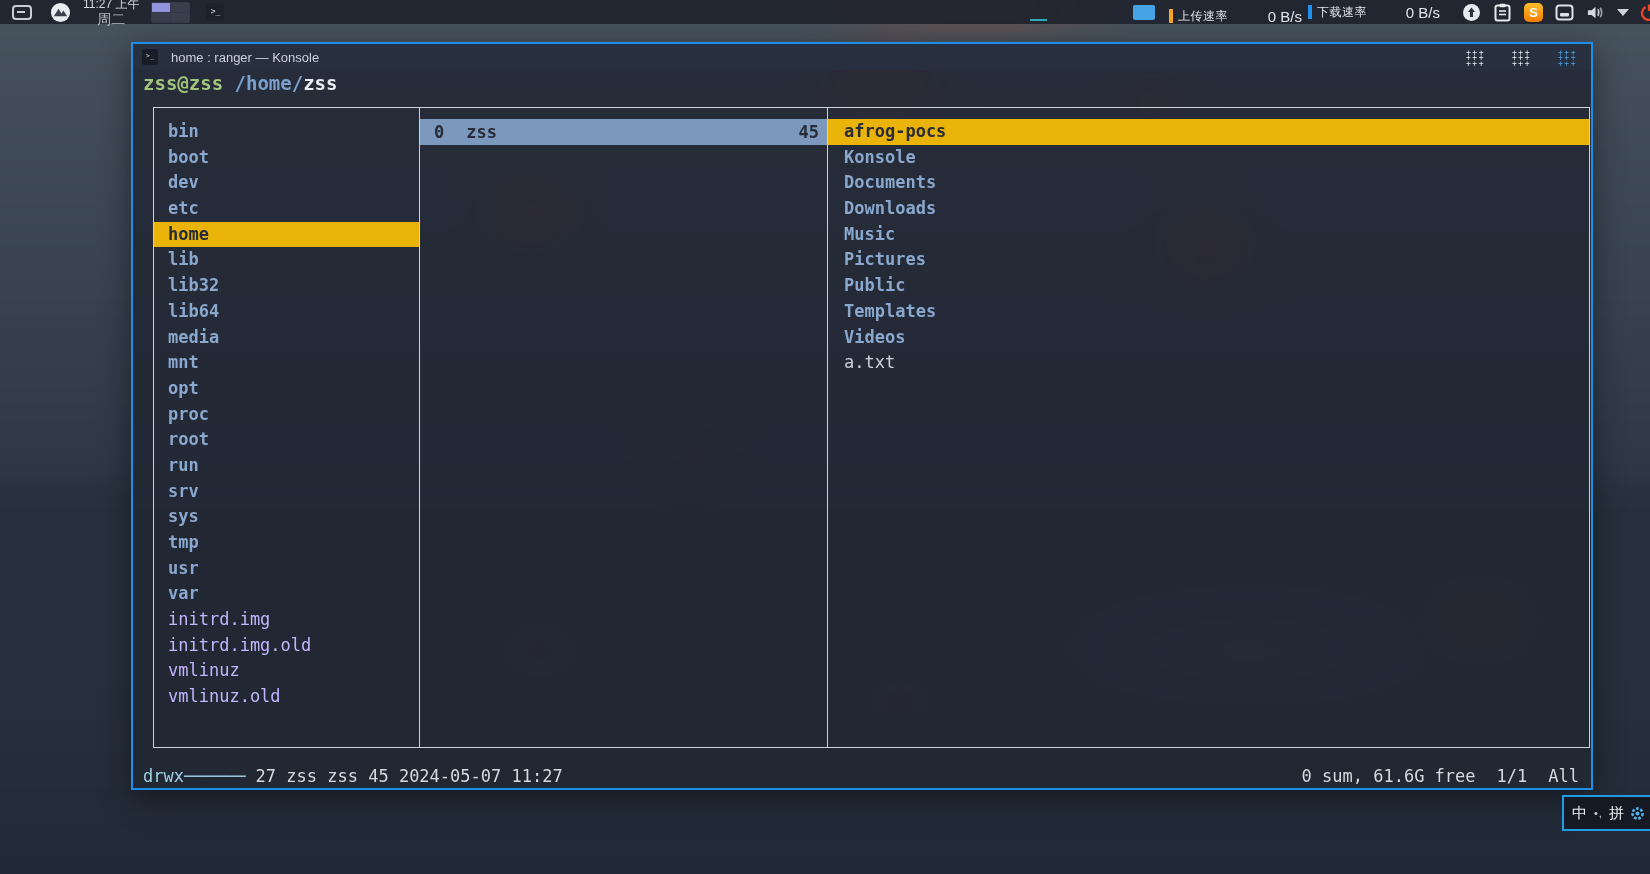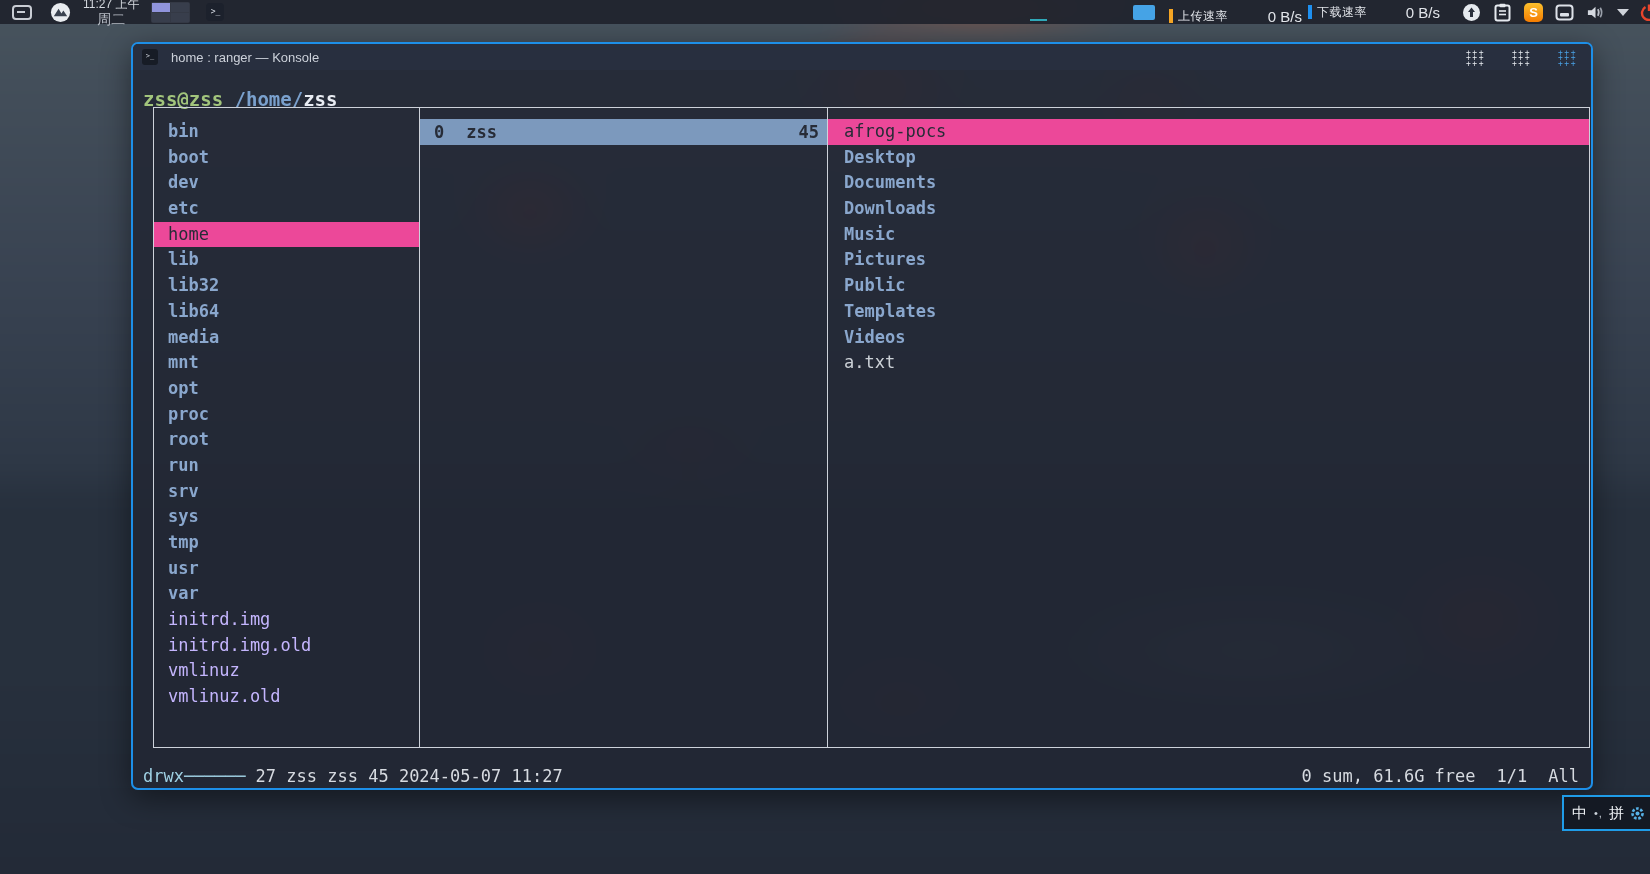--- a/index.html
+++ b/index.html
@@ -53,51 +53,51 @@
   .down-group { width:132px; }
   .netvalue { margin-left:auto; }
   .tray { display:flex; align-items:center; margin-left:22px; }
   .trayicon { width:19px; height:19px; margin-right:12px; display:flex; align-items:center; justify-content:center; }
   .sogou { width:19px; height:19px; border-radius:5px; background:linear-gradient(180deg,#fbc02d,#f57c00);
     color:#fff; font-weight:bold; font-size:13px; line-height:19px; text-align:center; }
   .chev { width:0; height:0; border-left:6px solid transparent; border-right:6px solid transparent; border-top:7px solid #cfd3da; margin-right:10px; }
   .power { margin-right:-8px; }
   
   .window { position:absolute; left:131px; top:42px; width:1462px; height:748px; z-index:2;
-    border:2px solid #1d8fe8; border-radius:7px; background:rgba(34,39,51,.86);
+    border:2px solid #1d8fe8; border-radius:0; background:rgba(34,39,51,.86);
     box-shadow:0 8px 30px rgba(0,0,0,.45); overflow:hidden; }
   .titlebar { height:26px; background:rgba(41,48,64,.96); display:flex; align-items:center; padding:0 16px 0 9px; }
   .konsole-ico { width:16px; height:16px; border-radius:3px; background:#171c26; color:#cfd4dc;
     font-family:"DejaVu Sans Mono",monospace; font-size:7px; line-height:15px; text-align:center; }
   .konsole-ico::before { content:">_"; }
   .title-text { margin-left:13px; font-size:13px; color:#ccd1da; }
   .titlebtns { margin-left:auto; display:flex; gap:29px; }
   .plusgrid { width:17px; height:17px; font-family:"DejaVu Sans Mono",monospace; font-size:8px;
     line-height:5.5px; letter-spacing:1.5px; color:#e8ecf2; white-space:pre; text-align:center; padding-top:1px; }
   .plusgrid::before { content:"+++\A+++\A+++"; }
   .plusgrid.blue { color:#4aa3e8; }
   
   .term { position:absolute; left:0; top:26px; right:0; bottom:0;
     font-family:"DejaVu Sans Mono","Liberation Mono",monospace; font-size:17px; color:#d3d7dd; }
-  .rheader { position:absolute; left:10px; top:18px; font-size:19px; font-weight:bold; white-space:pre; }
+  .rheader { position:absolute; left:10px; top:2px; font-size:19px; font-weight:bold; white-space:pre; }
   .rheader .user { color:#a2c57c; }
   .rheader .pathp { color:#7aa1cd; }
   .rheader .pathc { color:#e9edf3; }
   .panes { position:absolute; left:20px; top:37px; width:1437px; height:641px;
     border:1px solid #cdd2da; display:flex; }
   .pane { position:relative; height:100%; padding-top:11px; overflow:hidden; }
   .pane.parent { width:266px; border-right:1px solid #cdd2da; }
   .pane.current { width:408px; border-right:1px solid #cdd2da; }
   .pane.preview { flex:1; }
   .fitem { height:25.7px; line-height:25.7px; padding-left:14px; white-space:pre; font-weight:bold; }
   .pane.preview .fitem { padding-left:16px; }
   .fitem.dir  { color:#8aa7cd; }
   .fitem.link { color:#c4b5fd; font-weight:normal; }
   .fitem.file { color:#ccd1d7; font-weight:normal; }
-  .fitem.selected { background:#ec4899; color:#272c37 !important; font-weight:normal; }
+  .fitem.selected { background:#eab308; color:#272c37 !important; font-weight:bold; }
   .currow { height:26px; line-height:26px; background:#7c99bd; color:#272c37; font-weight:bold;
     display:flex; padding:0 8px 0 14px; }
   .currow .cname { margin-left:22px; }
   .currow .ccount { margin-left:auto; }
   
   .statusbar { position:absolute; left:10px; right:12px; top:694px; height:25px; line-height:25px;
     display:flex; font-size:17px; color:#d6dae0; white-space:pre; }
   .perm1 { color:#9ecfe2; }
   .perm2 { color:#9ecfe2; letter-spacing:0; }
   .status-right { margin-left:auto; display:flex; }
@@ -234,21 +234,21 @@
         </div>
       <div class="pane current">
         <div class="currow">
           <span class="cprefix">0</span>
           <span class="cname">zss</span>
           <span class="ccount">45</span>
         </div>
       </div>
       <div class="pane preview">
           <div class="fitem dir selected"><span>afrog-pocs</span></div>
-          <div class="fitem dir"><span>Desktop</span></div>
+          <div class="fitem dir"><span>Konsole</span></div>
           <div class="fitem dir"><span>Documents</span></div>
           <div class="fitem dir"><span>Downloads</span></div>
           <div class="fitem dir"><span>Music</span></div>
           <div class="fitem dir"><span>Pictures</span></div>
           <div class="fitem dir"><span>Public</span></div>
           <div class="fitem dir"><span>Templates</span></div>
           <div class="fitem dir"><span>Videos</span></div>
           <div class="fitem file"><span>a.txt</span></div>
         </div>
     </div>

